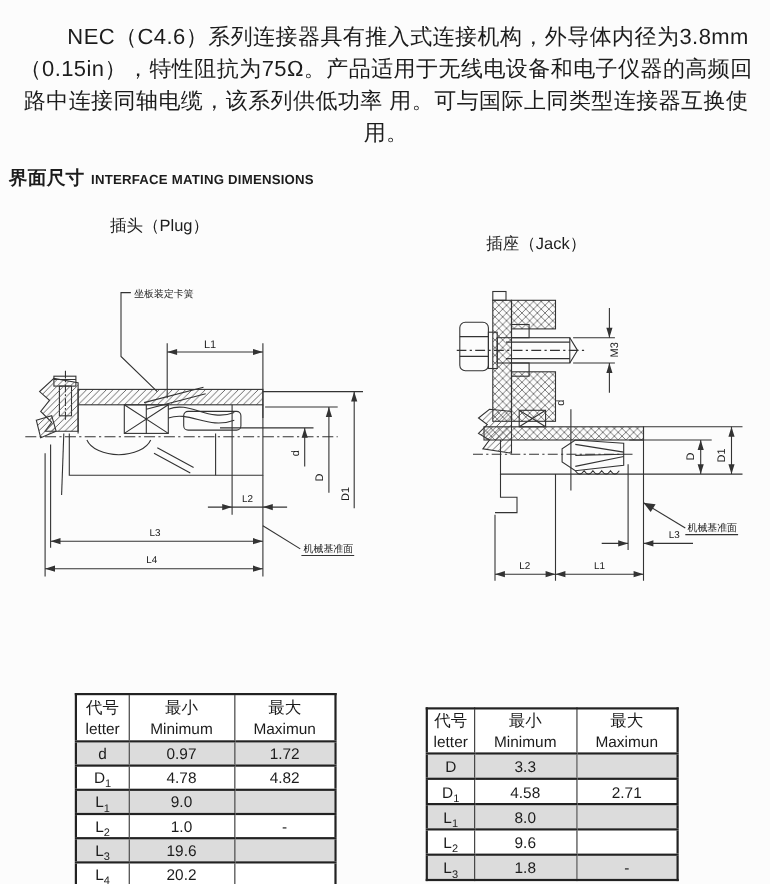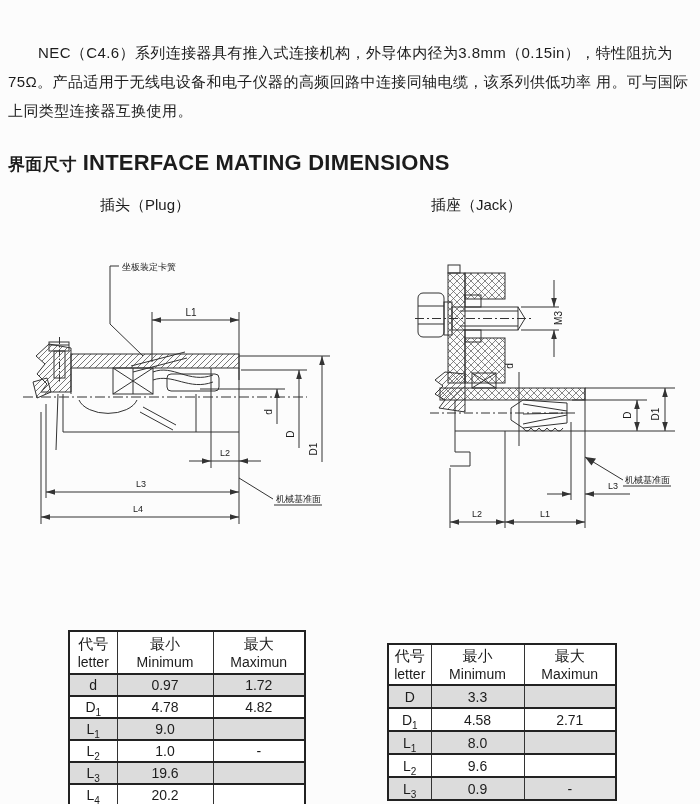--- a/index.html
+++ b/index.html
@@ -6,33 +6,33 @@
   body{
     width:700px;height:804px;
     background:#fcfcfc;
     font-family:"Liberation Sans","DejaVu Sans",sans-serif;
     color:#1c1c1c;
     position:relative;
     overflow:hidden;
   }
   .page{position:absolute;inset:0;}
   .intro{
-    position:absolute;left:8px;top:23px;width:686px;
-    font-size:15px;line-height:29px;
-    text-indent:2em;letter-spacing:.4px;
+    position:absolute;left:8px;top:0;width:686px;
+    font-size:20px;line-height:29px;
+    text-indent:2em;letter-spacing:.4px;text-align:center;
   }
   .section-title{
     position:absolute;left:8px;top:150px;
     font-size:17px;font-weight:bold;letter-spacing:.2px;
     white-space:nowrap;
   }
-  .section-title .en{font-size:22px;margin-left:6px;}
+  .section-title .en{font-size:12px;margin-left:6px;}
   .fig-title{position:absolute;top:196px;font-size:15px;font-weight:normal;text-align:center;}
   .fig-title.plug{left:100px;}
-  .fig-title.jack{left:431px;}
+  .fig-title.jack{left:442px;margin-top:16px;}
   svg text{fill:#1c1c1c;}
   .drawing{position:absolute;}
   .drawing.plug{left:15px;top:232px;}
   .drawing.jack{left:415px;top:232px;}
   table.dim{
     position:absolute;border-collapse:collapse;
     table-layout:fixed;
     border:2px solid #222;
     font-size:14px;text-align:center;
     background:#fff;
@@ -357,19 +357,19 @@
       <td>8.0</td>
       <td></td>
     </tr>
     <tr class="data">
       <td class="letter"><span>L</span><sub>2</sub></td>
       <td>9.6</td>
       <td></td>
     </tr>
     <tr class="data shaded">
       <td class="letter"><span>L</span><sub>3</sub></td>
-      <td>0.9</td>
+      <td>1.8</td>
       <td>-</td>
     </tr>
   </tbody>
     </table>
 
 </div>
 
 </body></html>

